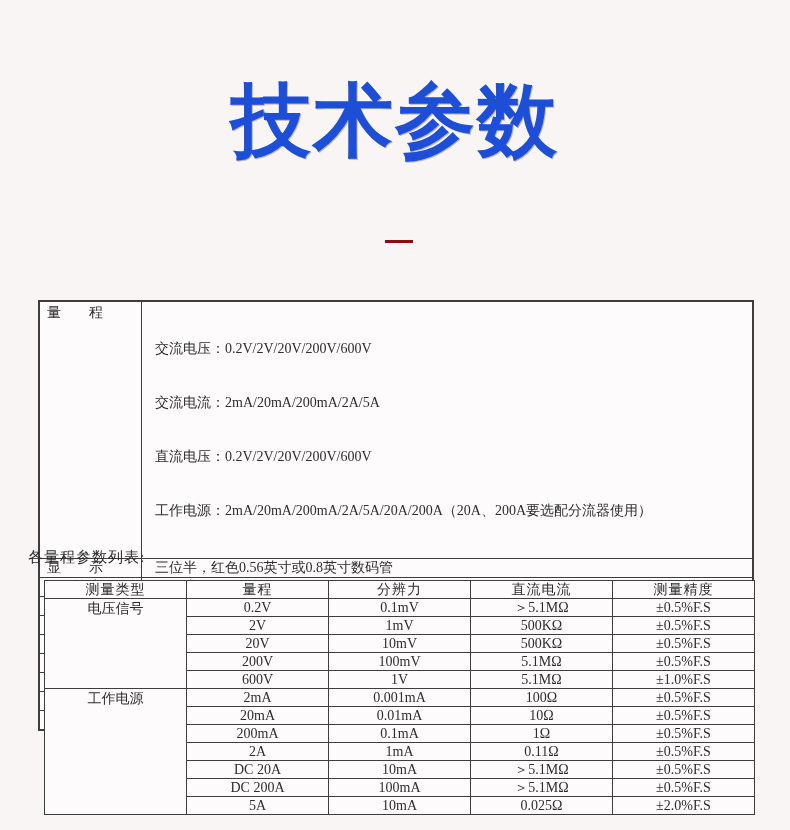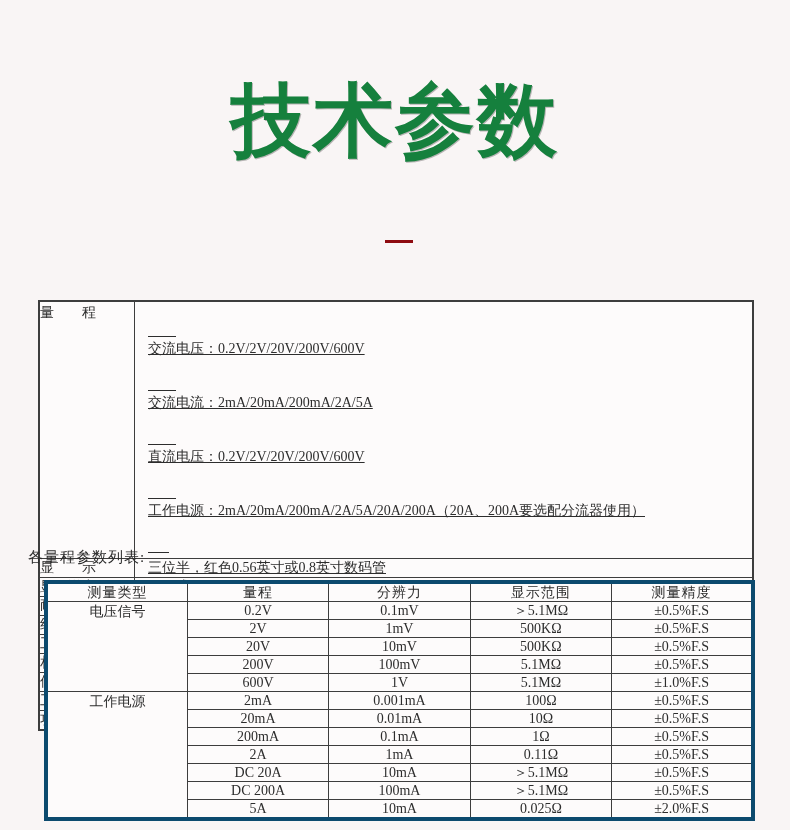--- a/index.html
+++ b/index.html
@@ -14,21 +14,21 @@
   .title {
     position: absolute;
     top: 68px; left: 0; width: 790px;
     margin: 0;
     text-align: center;
     font-family: "Liberation Sans", "DejaVu Sans", sans-serif;
     font-weight: 900;
     font-size: 80px;
     line-height: 106px;
     letter-spacing: 2px;
-    color: #15803d;
+    color: #1d4ed8;
     text-shadow: 1px 1px 0 rgba(60,60,60,0.35);
   }
   .red-dash {
     position: absolute;
     top: 240px; left: 385px;
     width: 28px; height: 3px;
     background: #8e0b10;
   }
   table { border-collapse: collapse; table-layout: fixed; }
   .spec-table {
@@ -41,39 +41,39 @@
   .spec-table td {
     border: 1px solid #3d3d3d;
     font-size: 14px;
     line-height: 18px;
     padding: 0;
     vertical-align: middle;
     white-space: pre-wrap;
   }
   .spec-table td.label {
     width: 94px;
-    padding-left: 0;
+    padding-left: 7px;
     height: 17px;
   }
-  .spec-table td.value { padding-left: 13px; height: 17px; text-decoration: underline; }
+  .spec-table td.value { padding-left: 13px; height: 17px; }
   .spec-table tr.multi td { vertical-align: top; padding-top: 2px; padding-bottom: 2px; }
   .spec-table .line { line-height: 18px; white-space: pre-wrap; }
   .caption {
     position: absolute;
     top: 548px; left: 28px;
     font-size: 15px;
     font-weight: normal;
     color: #2b2b2b;
     letter-spacing: 1px;
   }
   .range-table {
     position: absolute;
     top: 580px; left: 44px;
     width: 711px;
-    border: 4px solid #0c4a6e;
+    border: 1px solid #0c4a6e;
     background: #fdfbfb;
   }
   .range-table th, .range-table td {
     border: 1px solid #3d3d3d;
     font-size: 14px;
     line-height: 17px;
     height: 17px;
     padding: 0;
     text-align: center;
     font-weight: normal;
@@ -148,21 +148,21 @@
       <col style="width:20%">
       <col style="width:20%">
       <col style="width:20%">
       <col style="width:20%">
   </colgroup>
   <thead>
     <tr>
       <th>测量类型</th>
       <th>量程</th>
       <th>分辨力</th>
-      <th>显示范围</th>
+      <th>直流电流</th>
       <th>测量精度</th>
     </tr>
   </thead>
   <tbody>
     <tr>
       <td class="group" rowspan="5">电压信号</td>
       <td>0.2V</td>
       <td>0.1mV</td>
       <td>＞5.1MΩ</td>
       <td>±0.5%F.S</td>

